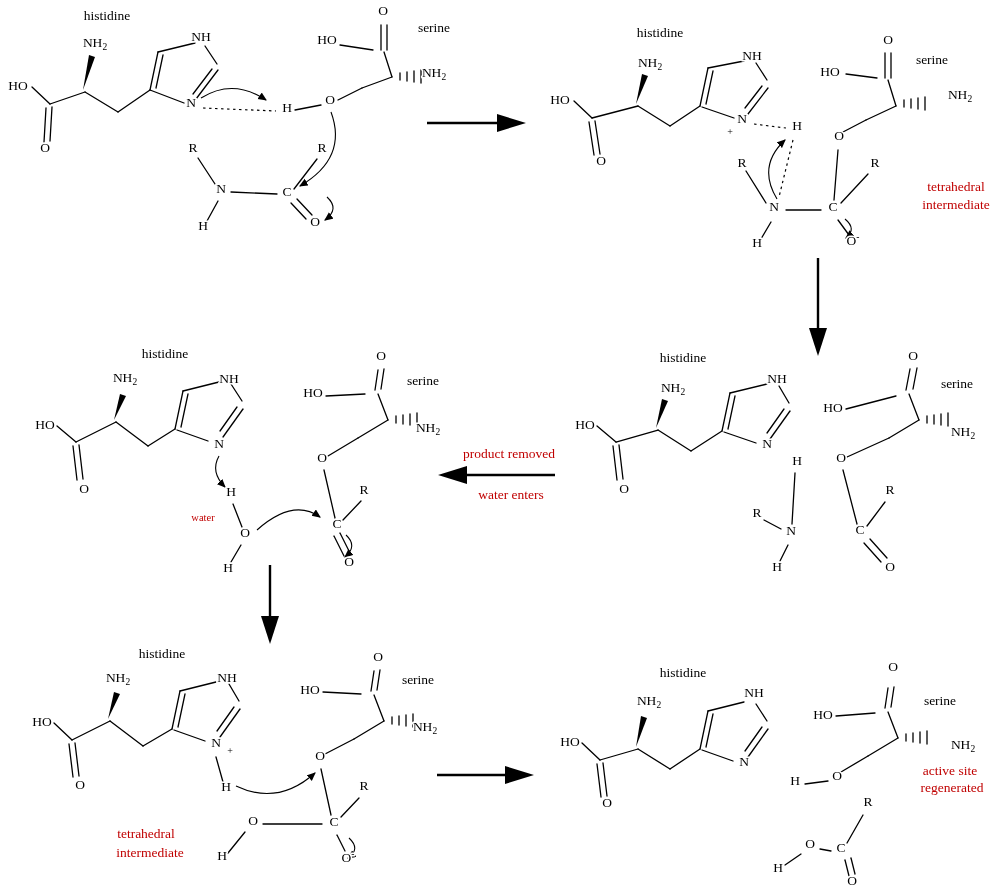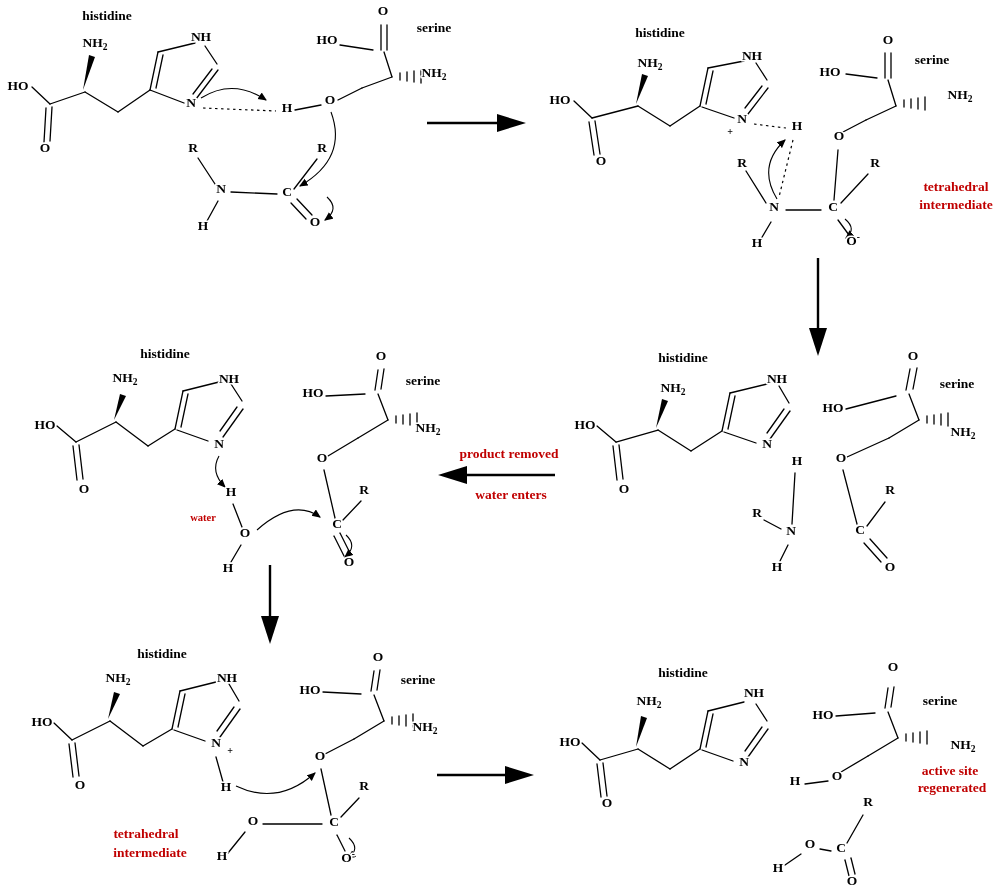--- a/index.html
+++ b/index.html
@@ -1,17 +1,17 @@
 <!DOCTYPE html>
 <html style="--ink: #000000; --annotation: #c00000; --bg: #ffffff;"><head>
 <meta charset="utf-8">
 <style>
   :root { --ink:#000; --annotation:#c00000; --bg:#fff; }
   html,body { margin:0; padding:0; background:var(--bg); }
-  .stage { position:relative; width:818px; height:889px; background:var(--bg);font-weight:bold; }
+  .stage { position:relative; width:818px; height:889px; background:var(--bg); }
   svg { display:block; }
   .bond { stroke:var(--ink); stroke-width:1.3; fill:none; stroke-linecap:round; }
   .dash { stroke:var(--ink); stroke-width:1.2; fill:none; stroke-dasharray:2.5 3.5; }
   .wedge { fill:var(--ink); stroke:none; }
   .carrow { stroke:var(--ink); stroke-width:1.1; fill:none; marker-end:url(#ah); }
   .shaft { stroke:var(--ink); stroke-width:2.4; fill:none; }
   .ahead { fill:var(--ink); stroke:none; }
   text.lbl {
     font-family:"Liberation Serif","DejaVu Serif",serif;
     font-size:13.5px; fill:var(--ink); text-anchor:middle;

